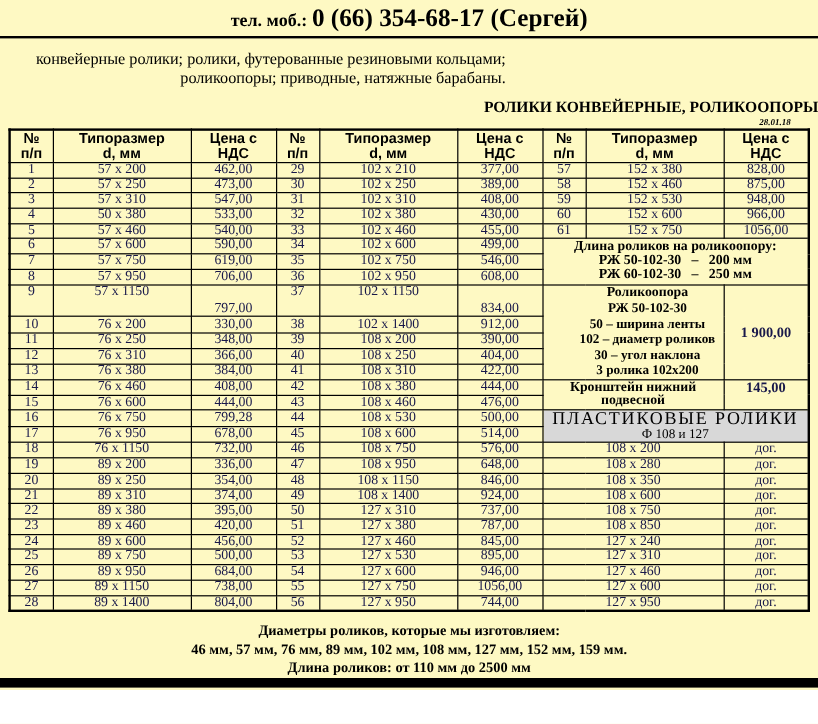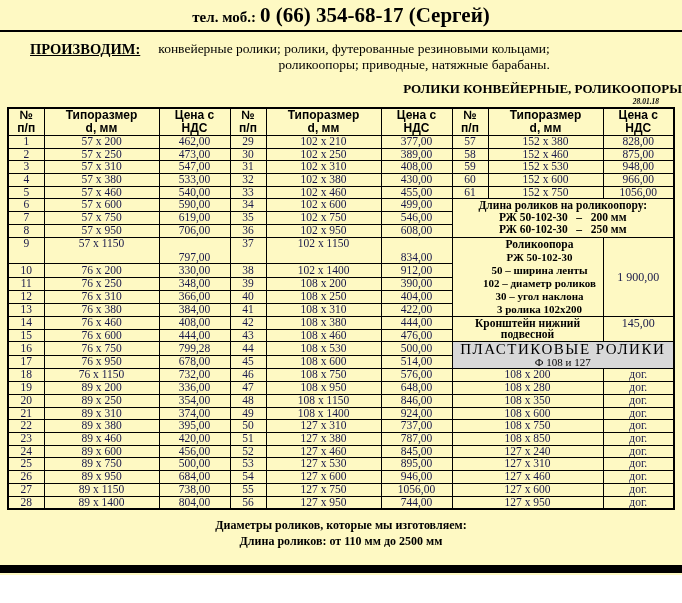--- a/index.html
+++ b/index.html
@@ -25,41 +25,40 @@
   td { font-size:11.5px; line-height:1.02; height:12.6px; color:#18184a; }
   tr.tall td { height:26px; }
   .va-top { vertical-align:top; }
   .va-bottom { vertical-align:bottom;text-align:center; }
 
   .info-cell { font-weight:bold; color:#000; }
   .rl-title { font-size:11.5px; }
   .rl-line { font-size:11.5px; white-space:pre; }
   .support-cell div { font-size:11px; line-height:1.18;padding-left:24px; }
   .support-cell div:first-child { font-size:11.5px; }
-  .price-plain { font-weight:normal; font-size:12px; color:#18184a; }
+  .price-plain { font-weight:bold; font-size:12px; color:#18184a; }
   .plastic-header { background:#d8d8d8; color:#000; font-weight:normal; }
   .plastic-title { font-size:15px; letter-spacing:1.5px; line-height:1.0; }
   .plastic-sub { font-size:11px; line-height:1.0; }
 
   .footer-note { text-align:center; font-weight:bold; font-size:12px; line-height:1.28; margin-top:8px; color:#000; }
   .bottom-bar { position:absolute; left:0; bottom:2px; width:682px; height:8px; background:#000; }
 </style>
 </head>
 <body>
 
 <div class="page">
 
   <div class="phone-line">
     <span class="phone-label">тел. моб.:</span>
     <span class="phone-number">0 (66) 354-68-17 (Сергей)</span>
   </div>
   <div class="top-rule"></div>
 
   <div class="produce">
-    <div class="produce-label">ПРОИЗВОДИМ:</div>
     <div class="produce-text">
       <div>конвейерные ролики; ролики, футерованные резиновыми кольцами;</div>
       <div>роликоопоры; приводные, натяжные барабаны.</div>
     </div>
   </div>
 
   <div class="table-title">РОЛИКИ КОНВЕЙЕРНЫЕ, РОЛИКООПОРЫ</div>
   <div class="date-stamp">28.01.18</div>
 
   <table>
@@ -143,21 +142,21 @@
           <td>547,00</td>
           <td>31</td>
           <td>102 x 310</td>
           <td>408,00</td>
           <td>59</td>
           <td>152 x 530</td>
           <td>948,00</td>
         </tr>
         <tr>
           <td>4</td>
-          <td>57 x 380</td>
+          <td>50 x 380</td>
           <td>533,00</td>
           <td>32</td>
           <td>102 x 380</td>
           <td>430,00</td>
           <td>60</td>
           <td>152 x 600</td>
           <td>966,00</td>
         </tr>
         <tr>
           <td>5</td>
@@ -397,17 +396,18 @@
           <td>127 x 950</td>
           <td>744,00</td>
           <td colspan="2">127 x 950</td>
           <td>дог.</td>
         </tr>
       </tbody>
   </table>
 
   <div class="footer-note">
     <div>Диаметры роликов, которые мы изготовляем:</div>
+    <div>46 мм, 57 мм, 76 мм, 89 мм, 102 мм, 108 мм, 127 мм, 152 мм, 159 мм.</div>
     <div>Длина роликов: от 110 мм до 2500 мм</div>
   </div>
 
   <div class="bottom-bar"></div>
 </div>
 
 </body></html>

